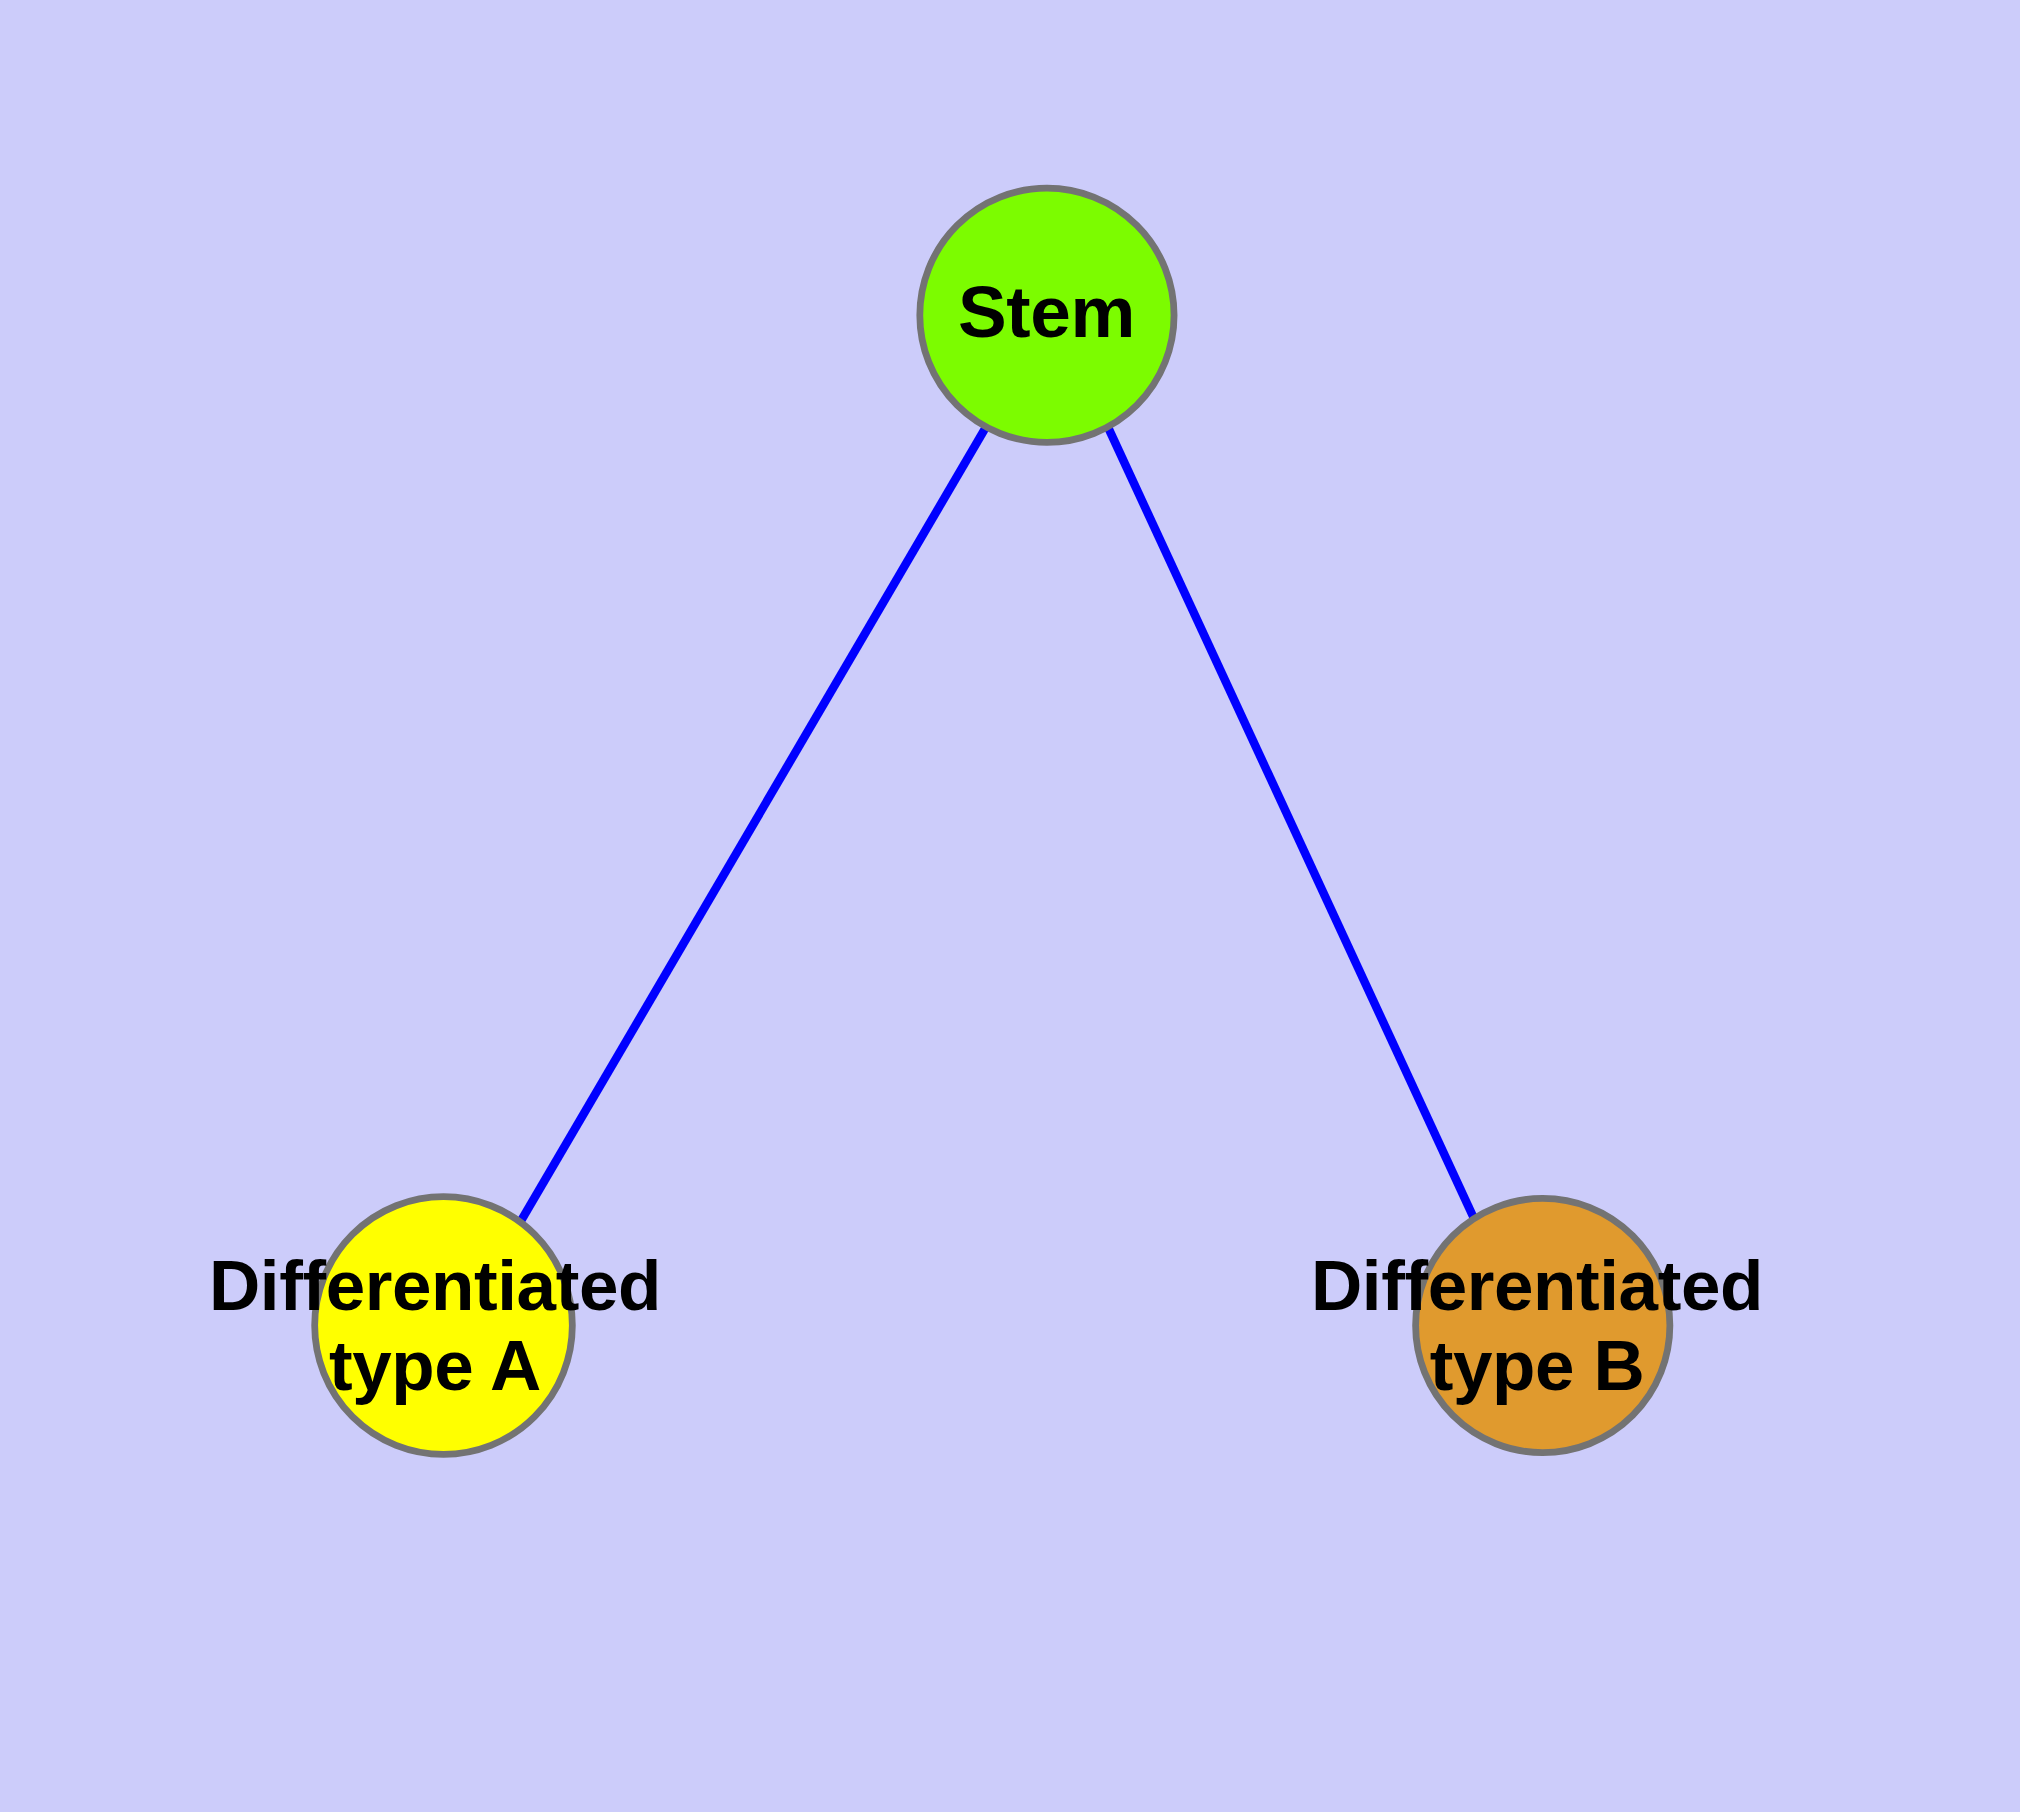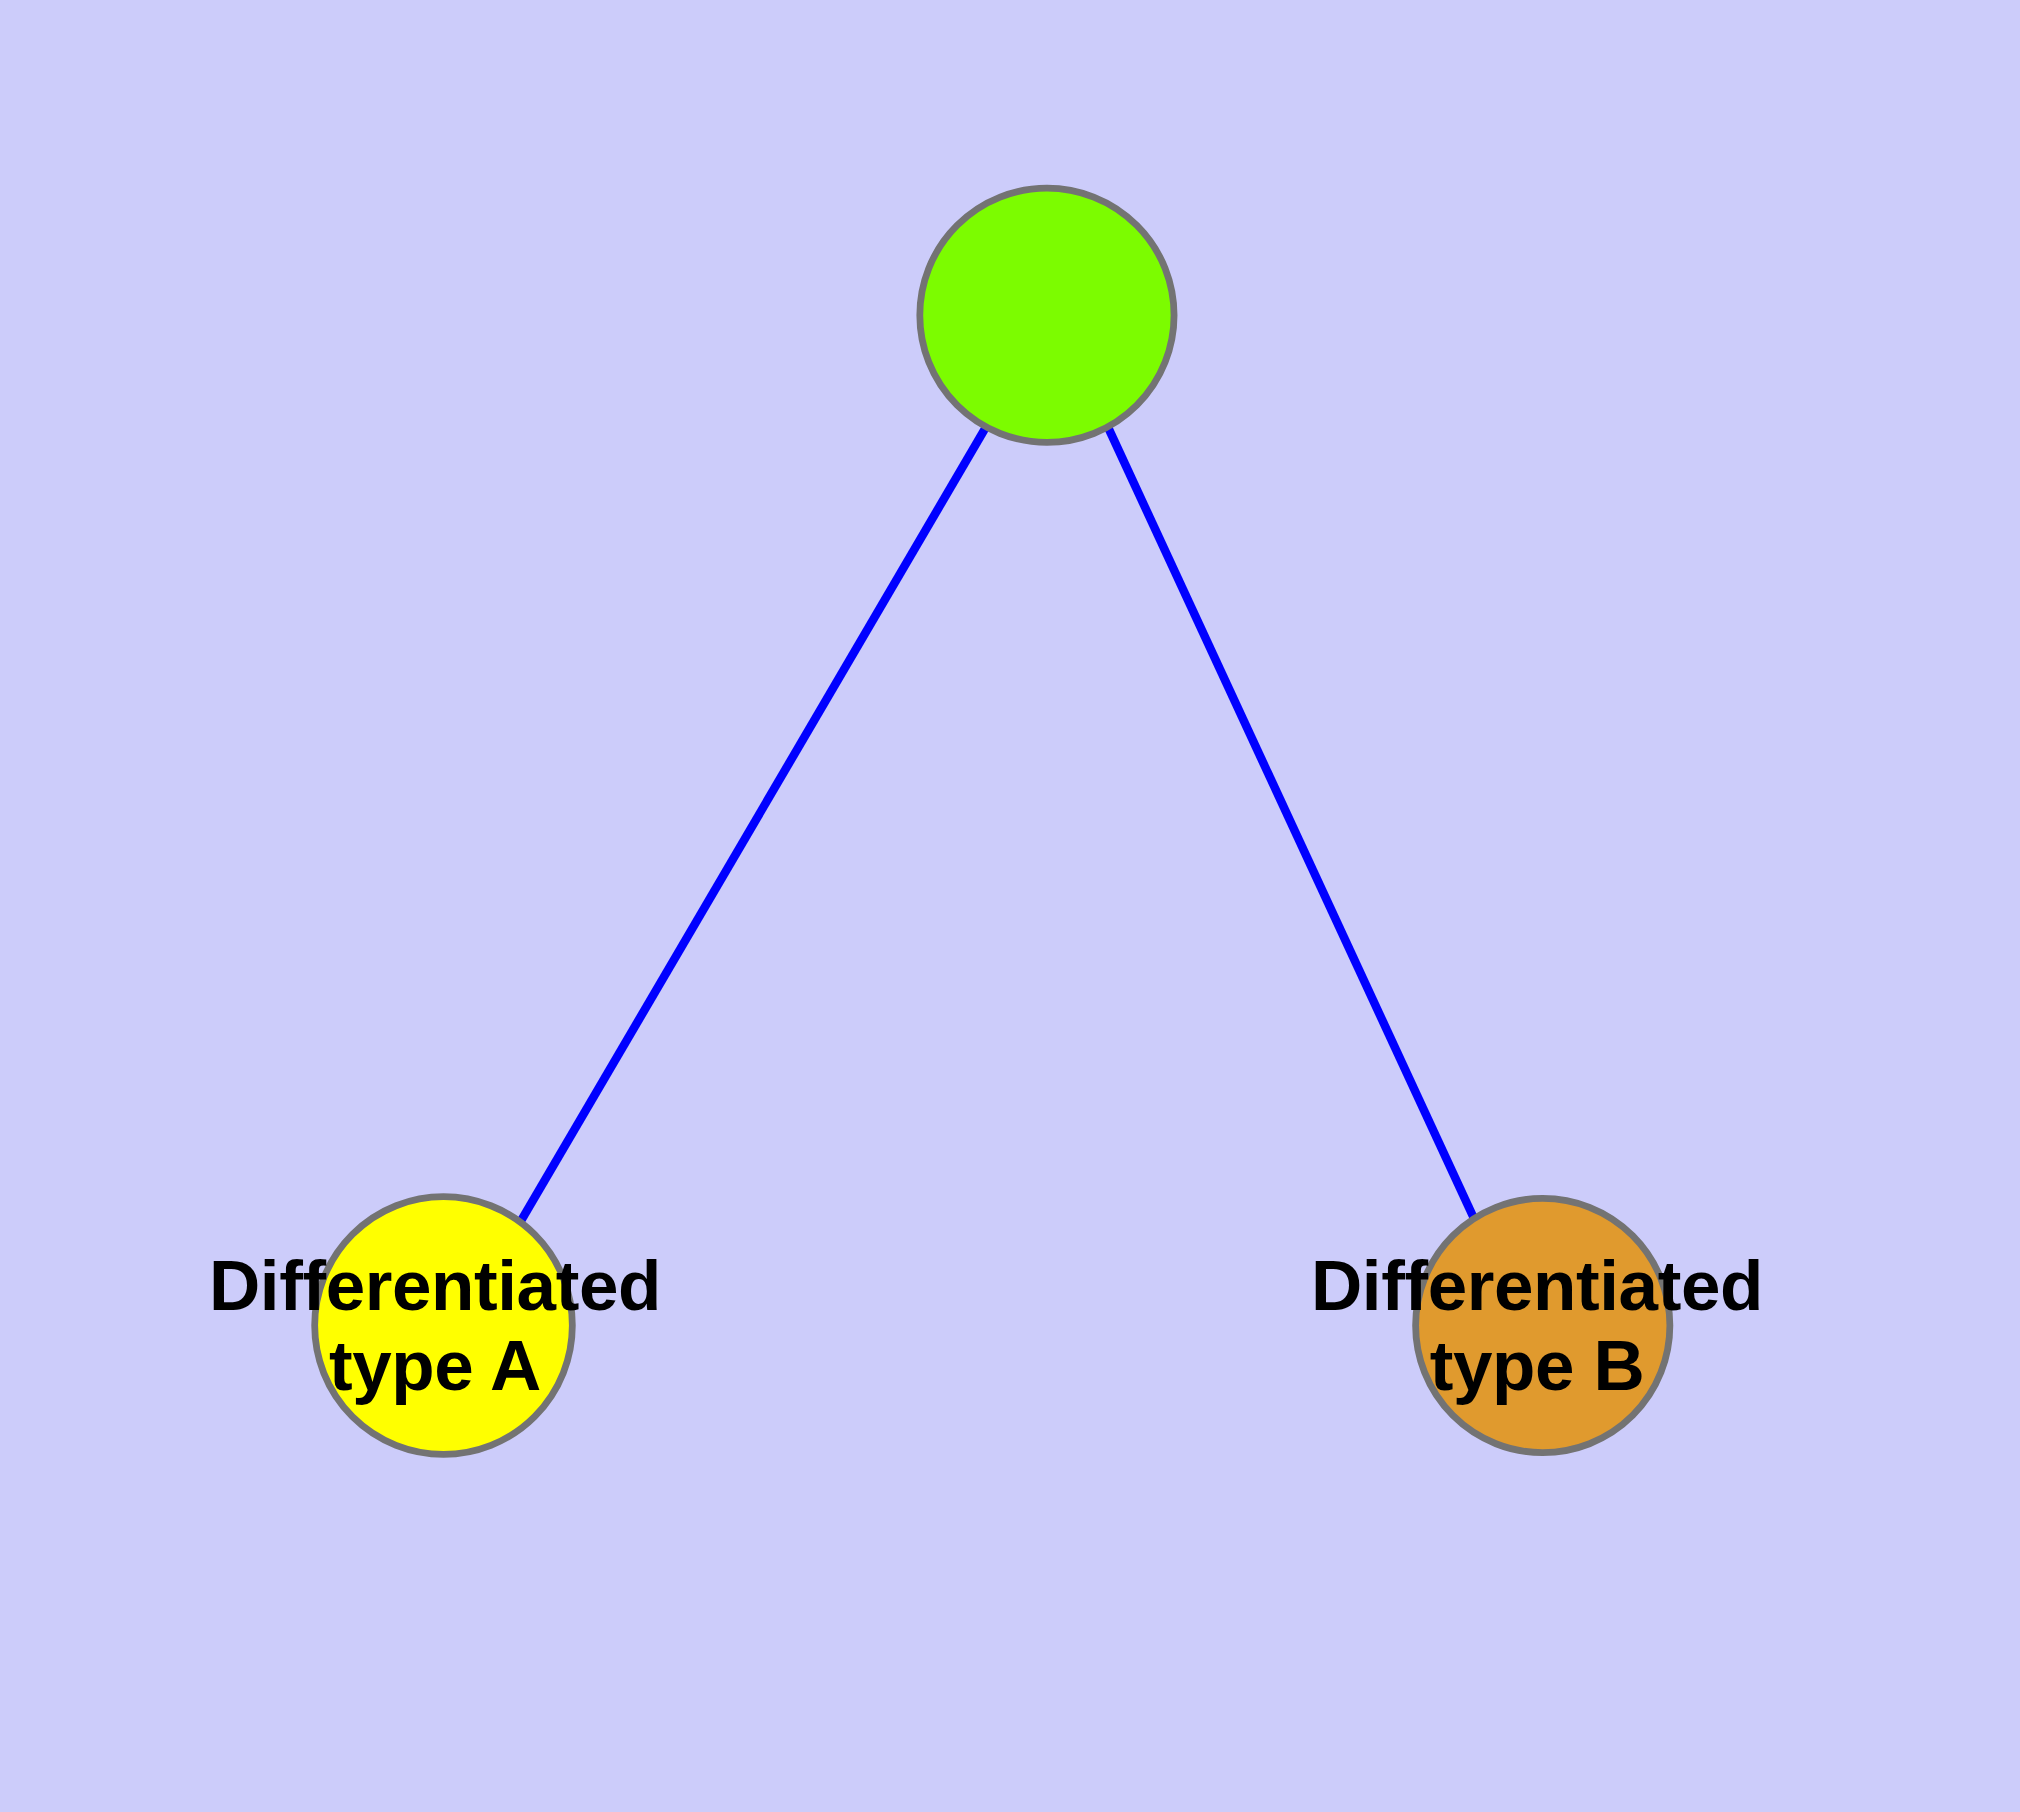--- a/index.html
+++ b/index.html
@@ -67,20 +67,21 @@
         <line x1="1163" y1="504" x2="613" y2="1443" stroke="#0000FF" stroke-width="10" stroke-linecap="butt"></line>
         <line x1="1307" y1="504" x2="1740" y2="1440" stroke="#0000FF" stroke-width="10" stroke-linecap="butt"></line>
       </g>
     <g id="nodes-group">
         <circle cx="1235" cy="372" r="150" fill="#7CFC00" stroke="#737373" stroke-width="8"></circle>
         <circle cx="523" cy="1564" r="152" fill="#FFFF00" stroke="#737373" stroke-width="8"></circle>
         <circle cx="1820" cy="1564" r="150" fill="#E09A2E" stroke="#737373" stroke-width="8"></circle>
       </g>
   </svg>
 
+  <div class="node-label" id="label-stem">Stem</div>
 
   <div class="node-label" id="label-type-a">Differentiated
 type A</div>
 
   <div class="node-label" id="label-type-b">Differentiated
 type B</div>
 
 </div>
 
 

